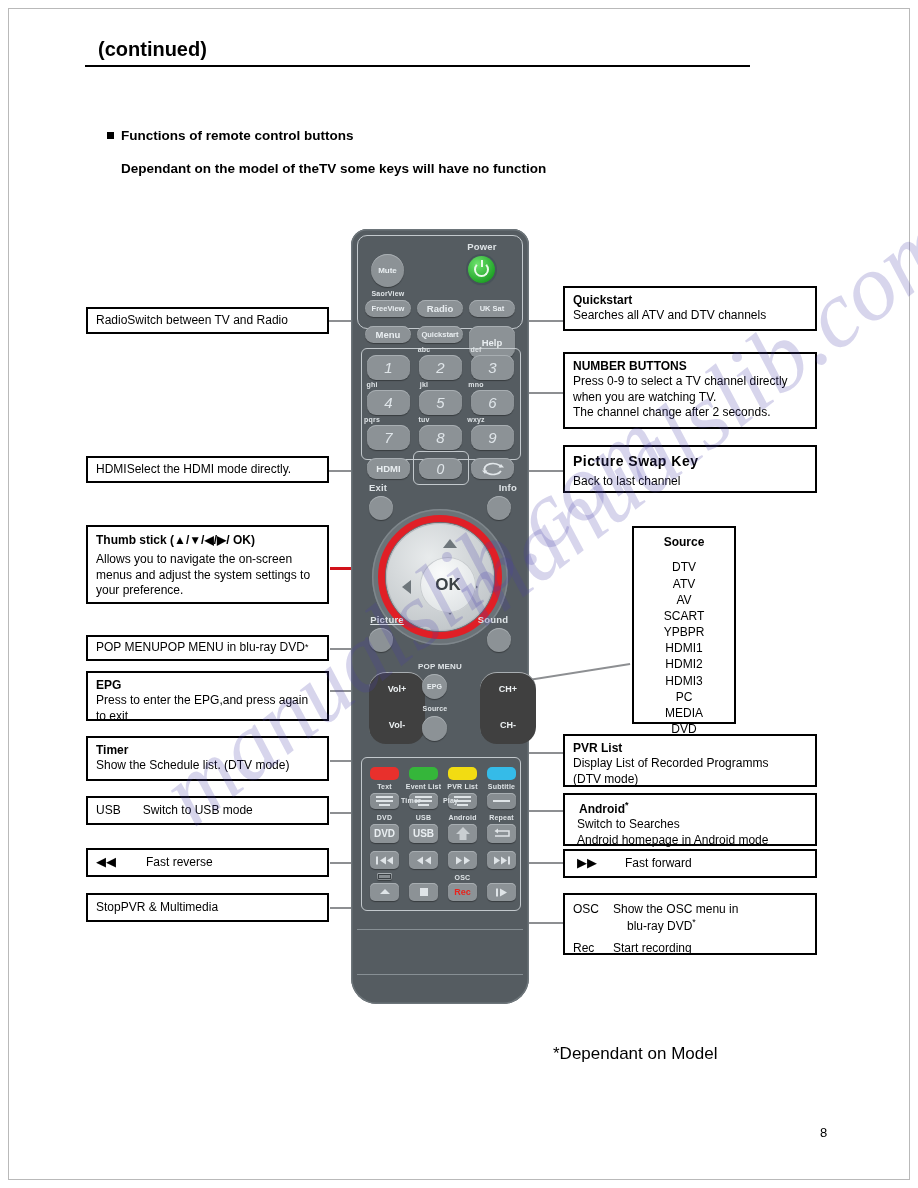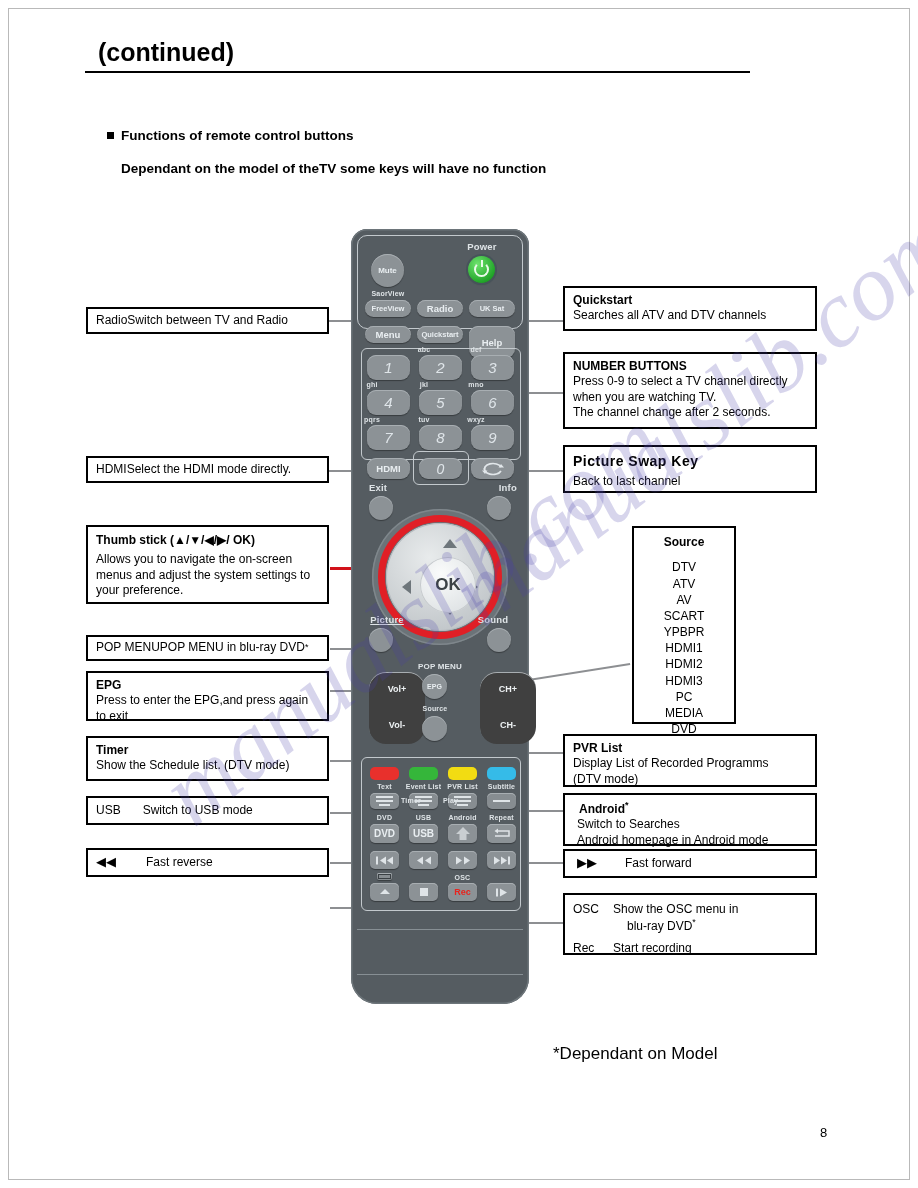--- a/index.html
+++ b/index.html
@@ -17,21 +17,21 @@
   .page-frame{
     position:absolute;left:8px;top:8px;right:8px;bottom:8px;
     border:1px solid #b9b9b9;
     box-sizing:border-box;
   }
 
   
   .header{position:absolute;left:85px;top:38px;width:665px;}
   .header-row{display:flex;align-items:baseline;}
   .title{font-size:30px;font-weight:bold;letter-spacing:-0.3px;}
-  .title-cont{font-size:25px;font-weight:bold;margin-left:13px;}
+  .title-cont{font-size:20px;font-weight:bold;margin-left:13px;}
   .title-rule{border-bottom:2.5px solid #000;margin-top:4px;}
 
   .sub-block{position:absolute;left:107px;top:128px;}
   .sub1{font-size:13.5px;font-weight:bold;display:flex;align-items:center;}
   .sq{display:inline-block;width:7px;height:7px;background:#000;margin-right:7px;}
   .sub2{font-size:13.5px;font-weight:bold;margin-top:18px;margin-left:14px;}
 
   
   .cbox{
     position:absolute;
@@ -481,20 +481,24 @@
   <div class="cbox" style="left:86px;top:796px;width:243px;height:29px;display:flex;align-items:center;">
     <span class="k">USB</span>
     <span class="v" style="margin-left:22px;">Switch to USB mode</span>
   </div>
 
   <div class="cbox" style="left:86px;top:848px;width:243px;height:29px;display:flex;align-items:center;">
     <span class="k" style="font-size:13px;">◀◀</span>
     <span class="v" style="margin-left:30px;">Fast reverse</span>
   </div>
 
+  <div class="cbox" style="left:86px;top:893px;width:243px;height:29px;display:flex;align-items:center;">
+    <span class="k">Stop</span>
+    <span class="v">PVR &amp; Multimedia</span>
+  </div>
 
   <div class="cbox" style="left:563px;top:286px;width:254px;height:45px;padding-top:5px;">
     <div class="ctitle">Quickstart</div>
     <div class="ctext">Searches all ATV and DTV channels</div>
   </div>
 
   <div class="cbox" style="left:563px;top:352px;width:254px;height:77px;padding-top:5px;">
     <div class="ctitle">NUMBER BUTTONS</div>
     <div class="ctext">Press 0-9 to select a TV channel directly</div>
     <div class="ctext">when you are watching TV.</div>

